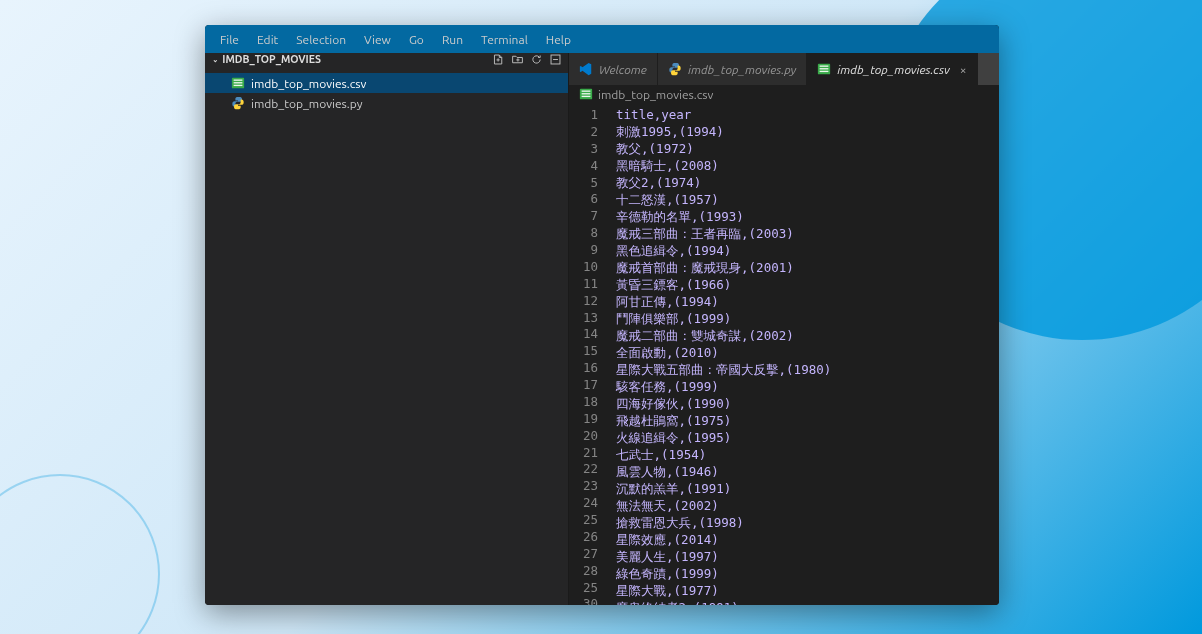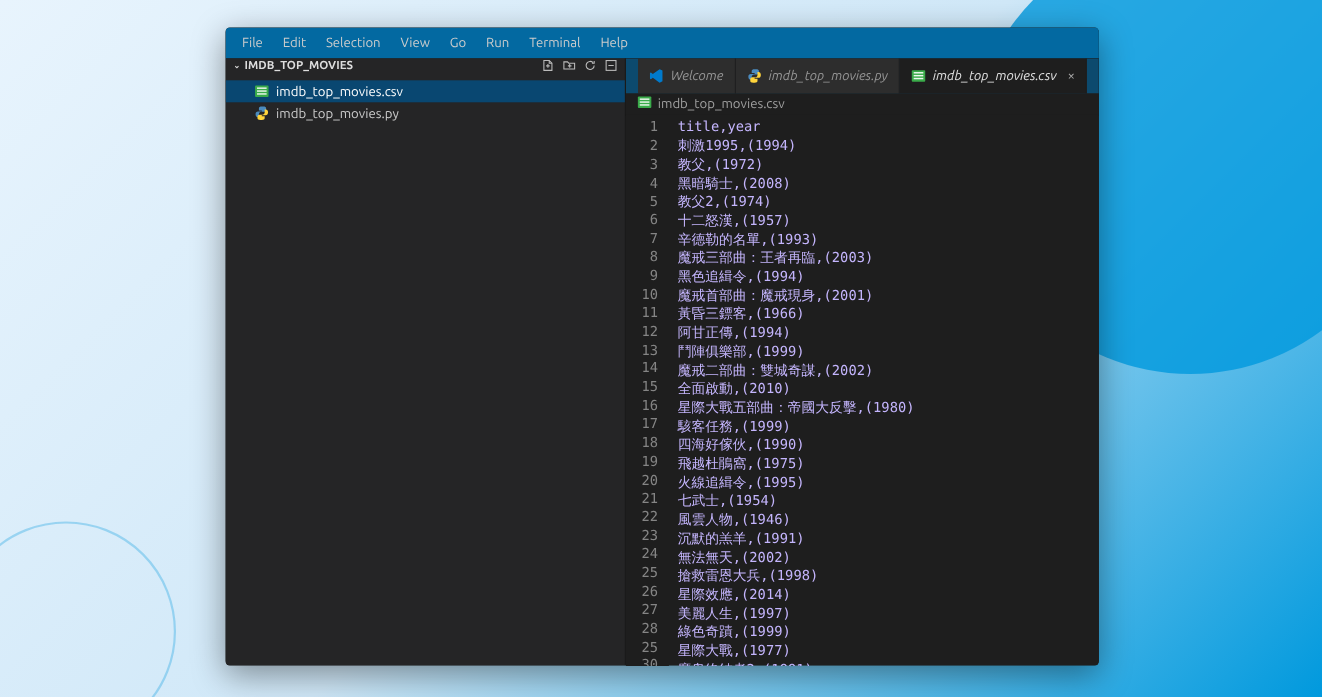--- a/index.html
+++ b/index.html
@@ -90,21 +90,21 @@
     display: flex;
     align-items: center;
     padding-left: 26px;
     gap: 6px;
     font-size: 12px;
     color: #ccc;
   }
   .tree-item.selected { background: #094771; color: #fff; }
   .file-icon { width: 14px; height: 14px; display:inline-flex; align-items:center; justify-content:center; }
   .editor { flex:1; display:flex; flex-direction:column; background:#1e1e1e; overflow:hidden; min-width:0; }
-  .tabs { height: 32px; background:#0c4a6e; display:flex; align-items:stretch;justify-content:center; }
+  .tabs { height: 32px; background:#404040; display:flex; align-items:stretch; }
   .tab {
     display:flex; align-items:center; gap:6px;
     padding: 0 10px; font-size:12px;
     color:#969696; background:#2d2d2d;
     border-right:1px solid #1e1e1e;
     font-style: italic;
   }
   .tab .ticon{width:14px;height:14px;display:inline-flex;align-items:center;}
   .tab.inactive{background:#2d2d2d;}
   .tab.active{background:#1e1e1e;color:#e0e0e0;}

